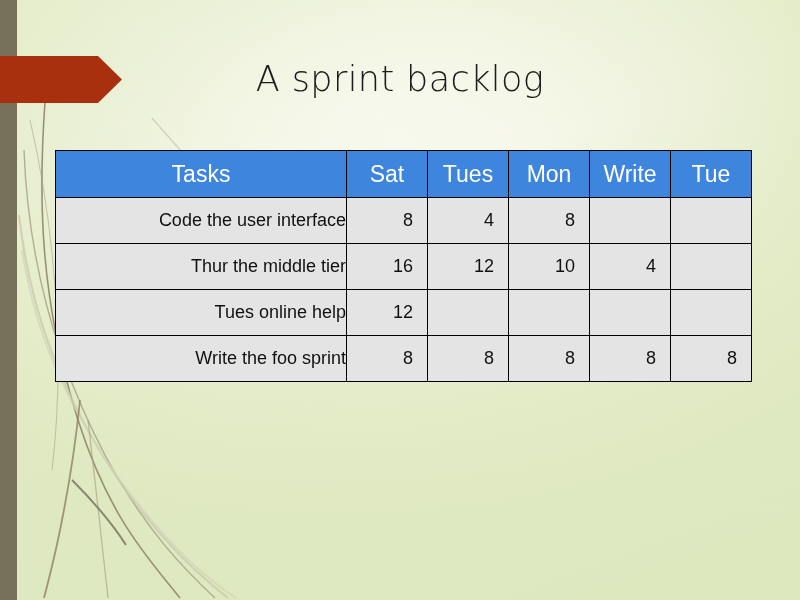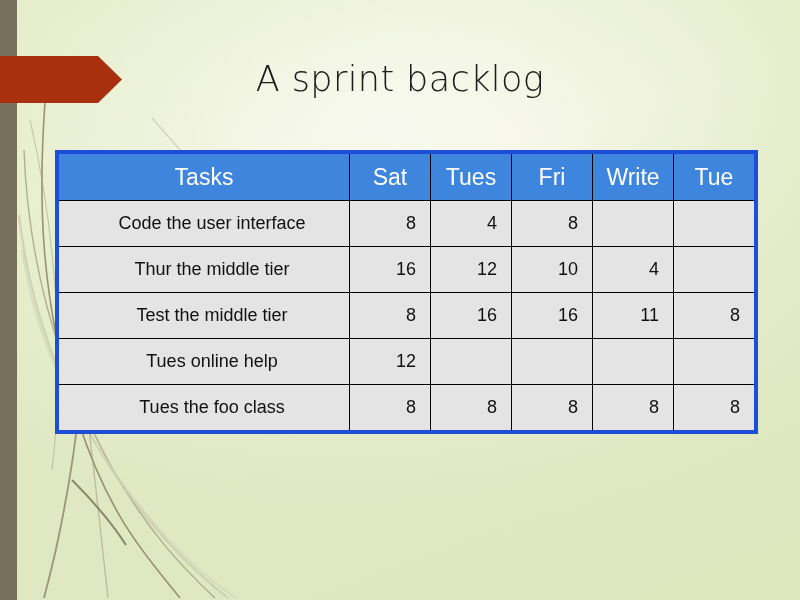--- a/index.html
+++ b/index.html
@@ -85,21 +85,21 @@
   }
 
   
   .backlog-table {
     position: absolute;
     left: 55px;
     top: 150px;
     width: 690px;
     border-collapse: collapse;
     table-layout: fixed;
-    border: 4px solid #1d4ed8;
+    border: 1px solid #1d4ed8;
   }
   .backlog-table th,
   .backlog-table td {
     border: 1px solid #000;
     height: 45px;
     padding: 0;
     font-family: "Liberation Sans", sans-serif;
     font-size: 18px;
     font-weight: 400;
     color: #111;
@@ -110,21 +110,21 @@
     color: #ffffff;
     font-size: 23px;
     font-weight: 400;
     text-align: center;
     height: 46px;
   }
   .backlog-table thead th.col-task {
     font-size: 23px;
   }
   .backlog-table td.task-cell {
-    text-align: center;
+    text-align: right;
     padding-left: 16px;
     font-size: 18px;
   }
   .backlog-table td.num-cell {
     text-align: right;
     padding-right: 14px;
     font-size: 18px;
   }
   .col-task  { width: 290px; }
   .col-day   { width: 80px; }
@@ -156,21 +156,21 @@
   </svg>
 
   <div class="slide-title">A sprint backlog</div>
 
   <table class="backlog-table">
     <thead>
       <tr>
         <th class="col-task">Tasks</th>
         <th class="col-day">Sat</th>
         <th class="col-day">Tues</th>
-        <th class="col-day">Fri</th>
+        <th class="col-day">Mon</th>
         <th class="col-day">Write</th>
         <th class="col-day">Tue</th>
       </tr>
     </thead>
     <tbody>
       <tr>
         <td class="task-cell">Code the user interface</td>
         <td class="num-cell">8</td>
         <td class="num-cell">4</td>
         <td class="num-cell">8</td>
@@ -179,37 +179,29 @@
       </tr>
       <tr>
         <td class="task-cell">Thur the middle tier</td>
         <td class="num-cell">16</td>
         <td class="num-cell">12</td>
         <td class="num-cell">10</td>
         <td class="num-cell">4</td>
         <td class="num-cell"></td>
       </tr>
       <tr>
-        <td class="task-cell">Test the middle tier</td>
-        <td class="num-cell">8</td>
-        <td class="num-cell">16</td>
-        <td class="num-cell">16</td>
-        <td class="num-cell">11</td>
-        <td class="num-cell">8</td>
-      </tr>
-      <tr>
         <td class="task-cell">Tues online help</td>
         <td class="num-cell">12</td>
         <td class="num-cell"></td>
         <td class="num-cell"></td>
         <td class="num-cell"></td>
         <td class="num-cell"></td>
       </tr>
       <tr>
-        <td class="task-cell">Tues the foo class</td>
+        <td class="task-cell">Write the foo sprint</td>
         <td class="num-cell">8</td>
         <td class="num-cell">8</td>
         <td class="num-cell">8</td>
         <td class="num-cell">8</td>
         <td class="num-cell">8</td>
       </tr>
     </tbody>
   </table>
 
 </div>

